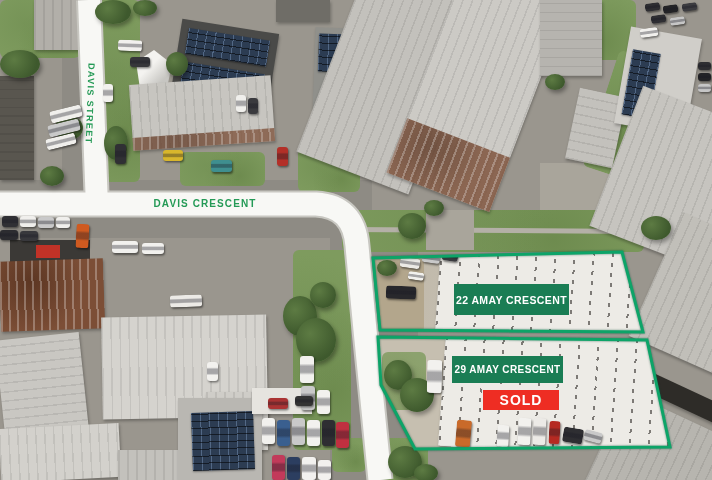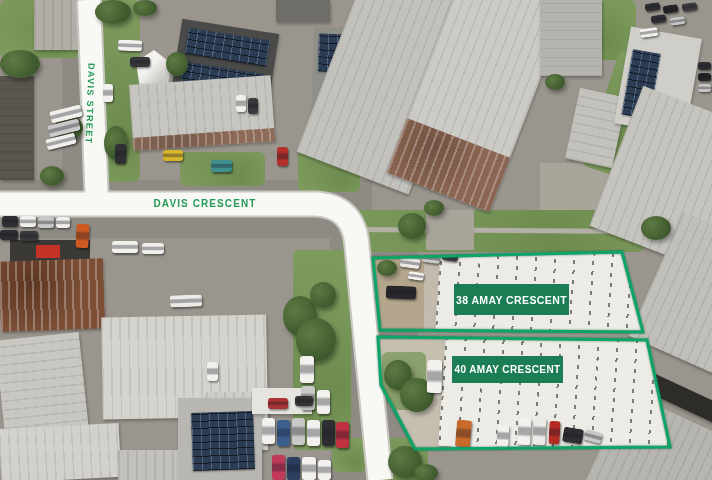--- a/index.html
+++ b/index.html
@@ -228,16 +228,17 @@
   </div>
 
   <svg class="lay" width="712" height="480" viewBox="0 0 712 480">
     <polygon class="boundary" points="373,258 622,252 643,332 380,330"></polygon>
     <polygon class="boundary" points="378,337 647,340 670,447 415,449 381,385"></polygon>
   </svg>
 
   <div class="street-label lbl-davis">DAVIS STREET</div>
   <div class="street-label lbl-amay">DAVIS CRESCENT</div>
 
-  <div class="badge badge27">38 AMAY CRESCENT</div>
-  <div class="badge badge29">40 AMAY CRESCENT</div>
+  <div class="badge badge27">22 AMAY CRESCENT</div>
+  <div class="badge badge29">29 AMAY CRESCENT</div>
+  <div class="sold">SOLD</div>
 
 </div>
 
 </body></html>

